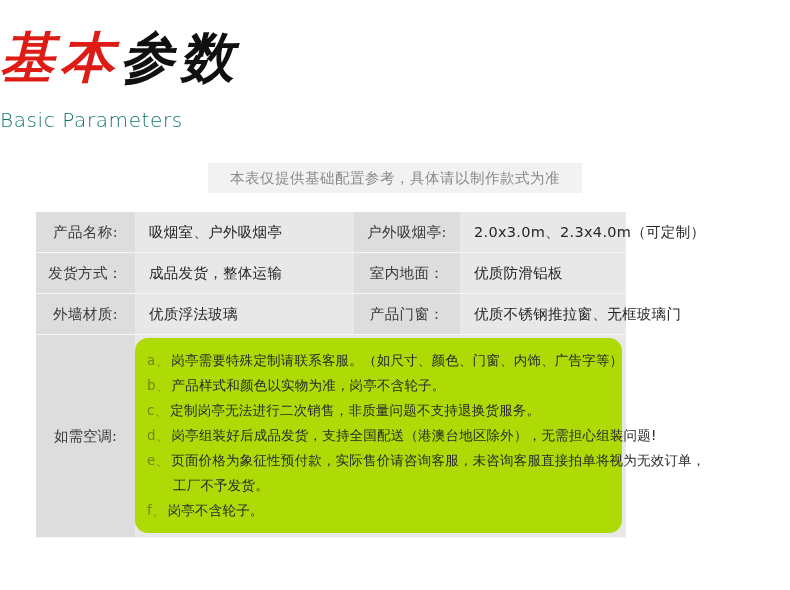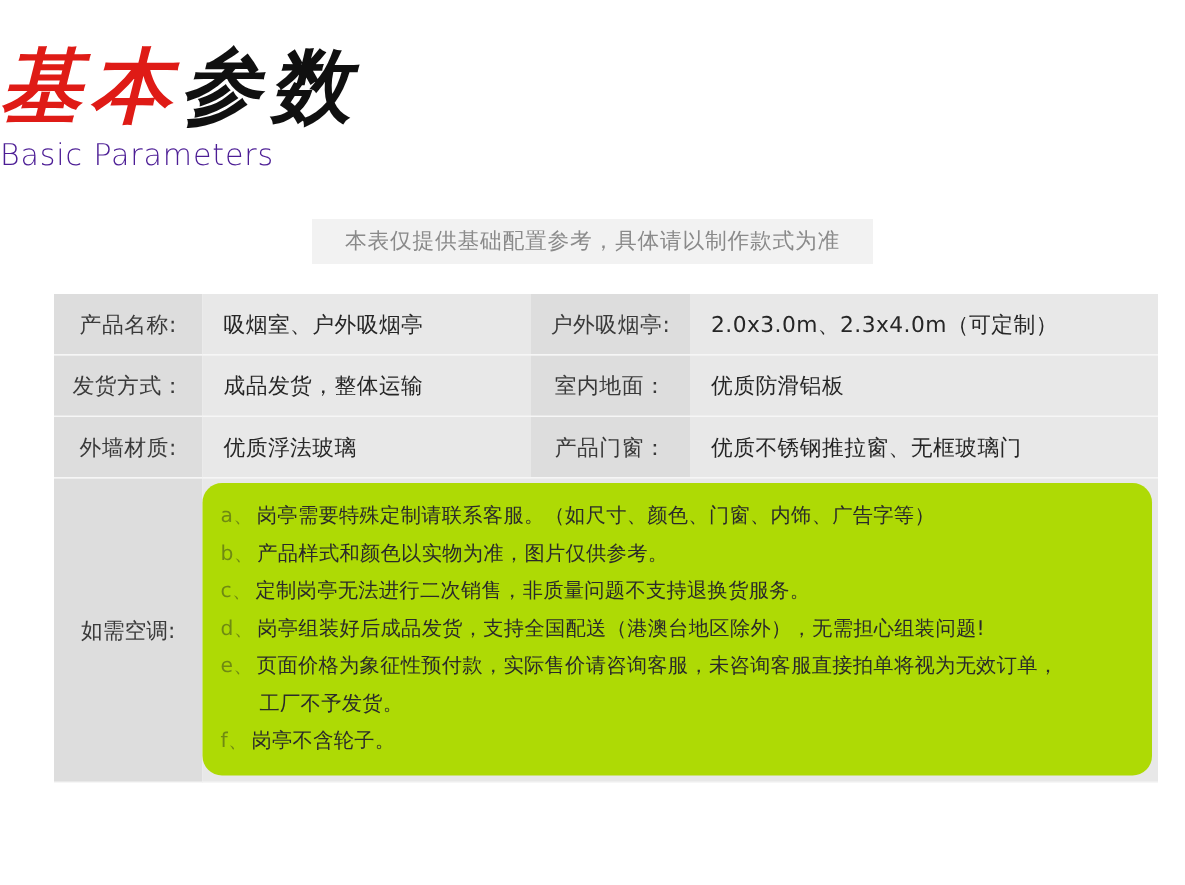--- a/index.html
+++ b/index.html
@@ -31,24 +31,24 @@
     white-space: nowrap;
     -webkit-font-smoothing: antialiased;
   }
   .brush-title .red {
     color: #DF1B16;
   }
   .brush-title .blk {
     color: #101010;
   }
   .sub-en {
-    margin-top: 2px;
+    margin-top: 19px;
     font-size: 20px;
     line-height: 26px;
-    color: #4c1d95;
+    color: #0f766e;
     letter-spacing: 0.6px;
     font-weight: 300;
   }
 
   .note-bar-wrap {
     margin-top: 30px;
     display: flex;
     justify-content: center;
   }
   .note-bar {
@@ -59,22 +59,22 @@
     height: 30px;
     padding: 0 22px;
     letter-spacing: 0.5px;
     white-space: nowrap;
   }
 
   
   .spec-table {
     position: absolute;
     left: 36px;
-    top: 196px;
-    width: 736px;
+    top: 212px;
+    width: 590px;
     border-collapse: collapse;
     table-layout: fixed;
     font-size: 14.5px;
     color: #2f2f2f;
   }
   .spec-table td {
     padding: 0;
     vertical-align: middle;
     border-bottom: 1px solid #f6f6f6;
   }
@@ -178,21 +178,21 @@
       <td class="cell-label">产品门窗：</td>
       <td class="cell-value">优质不锈钢推拉窗、无框玻璃门</td>
     </tr>
 
 
     <tr>
       <td class="label-vcenter" style="height:179px">如需空调:</td>
       <td class="green-cell" colspan="3">
         <div class="green-box">
           <div class="green-line"><span class="bullet">a、</span><span>岗亭需要特殊定制请联系客服。（如尺寸、颜色、门窗、内饰、广告字等）</span></div>
-          <div class="green-line"><span class="bullet">b、</span><span>产品样式和颜色以实物为准，图片仅供参考。</span></div>
+          <div class="green-line"><span class="bullet">b、</span><span>产品样式和颜色以实物为准，岗亭不含轮子。</span></div>
           <div class="green-line"><span class="bullet">c、</span><span>定制岗亭无法进行二次销售，非质量问题不支持退换货服务。</span></div>
           <div class="green-line"><span class="bullet">d、</span><span>岗亭组装好后成品发货，支持全国配送（港澳台地区除外），无需担心组装问题!</span></div>
           <div class="green-line"><span class="bullet">e、</span><span>页面价格为象征性预付款，实际售价请咨询客服，未咨询客服直接拍单将视为无效订单，</span></div>
           <div class="green-line indent"><span>工厂不予发货。</span></div>
           <div class="green-line"><span class="bullet">f、</span><span>岗亭不含轮子。</span></div>
         </div>
       </td>
     </tr>
 
   </tbody>

